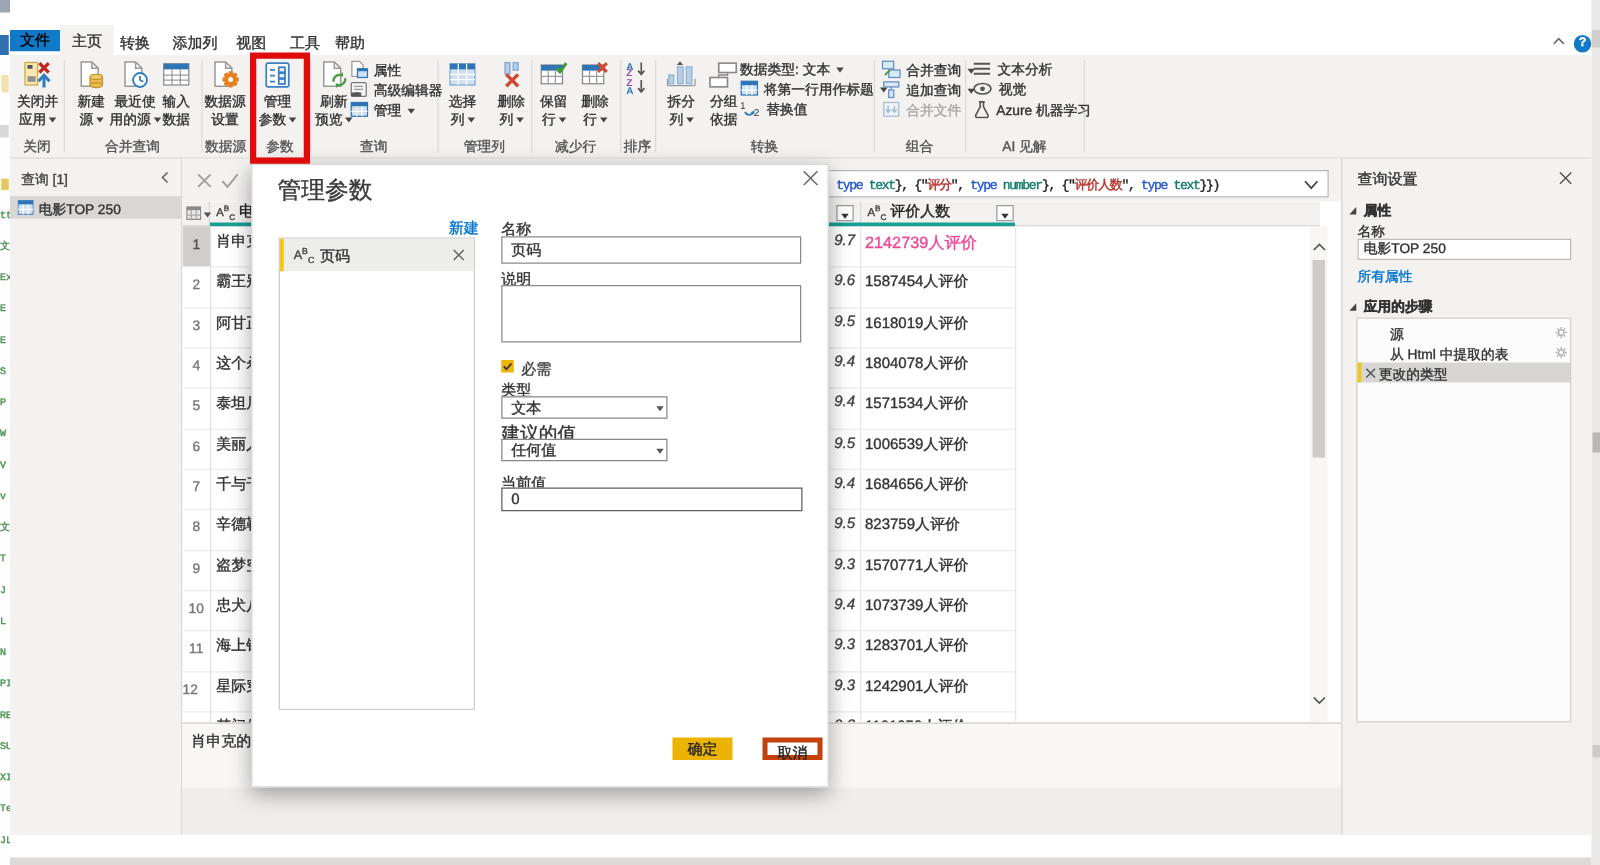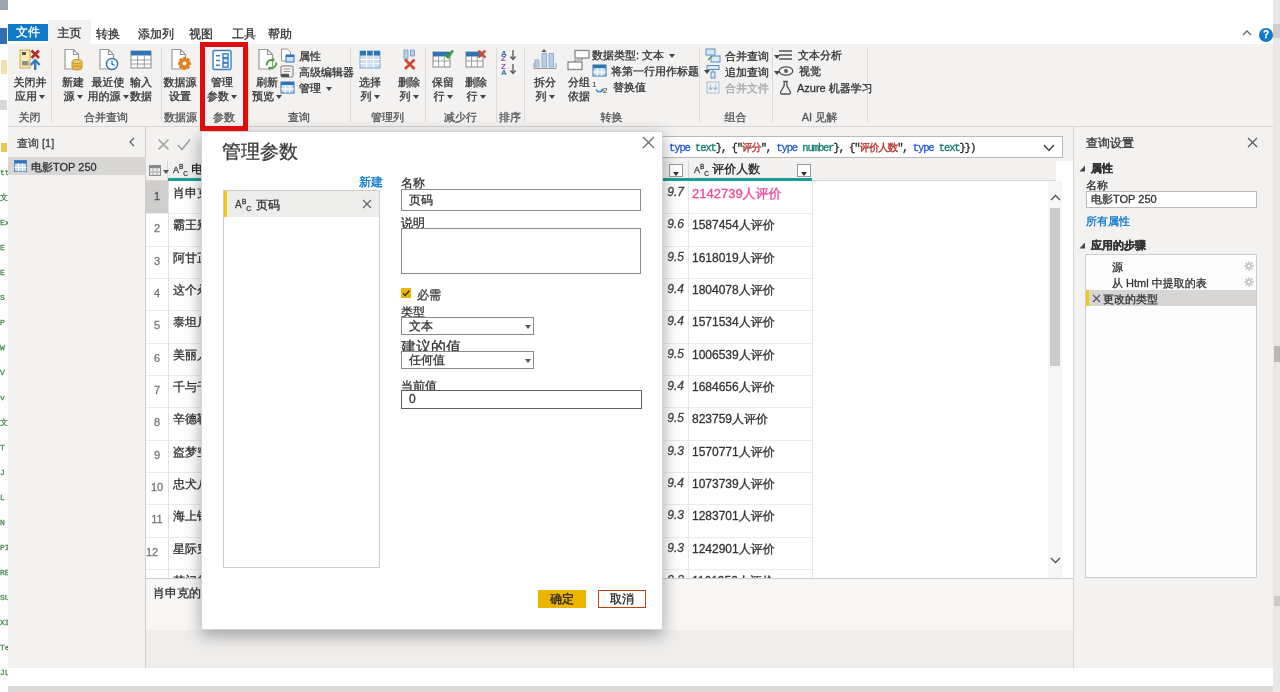--- a/index.html
+++ b/index.html
@@ -26,21 +26,21 @@
 <div class="ab" style="left:1273px;top:0;width:7px;height:692px;background:#e9e8e7">
  <div class="ab" style="left:0;top:24px;width:7px;height:14px;background:#cfcECD"></div>
  <div class="ab" style="left:1px;top:346px;width:6px;height:16px;background:#b9b8b7"></div>
  <div class="ab" style="left:1px;top:596px;width:6px;height:10px;background:#cccbca"></div>
 </div>
 
 <div class="ab" style="left:8px;top:0;width:1265px;height:692px;background:#fff">
 
 
  <div class="ab" style="left:0;top:20px;width:1265px;height:24px;background:#fff">
-  <div class="ab" style="left:0;top:4px;width:40px;height:17px;background:#1278c8;color:#ffffff;font-size:12px;text-align:center;line-height:17px">文件</div>
+  <div class="ab" style="left:0;top:4px;width:40px;height:17px;background:#1278c8;color:#000000;font-size:12px;text-align:center;line-height:17px">文件</div>
   <div class="ab" style="left:40px;top:0;width:43px;height:24px;background:#f3f2f1;font-size:12px;text-align:center;line-height:26px">主页</div>
   <div class="ab" style="left:88px;top:6px;font-size:12px">转换</div>
   <div class="ab" style="left:130px;top:6px;font-size:12px">添加列</div>
   <div class="ab" style="left:181px;top:6px;font-size:12px">视图</div>
   <div class="ab" style="left:224px;top:6px;font-size:12px">工具</div>
   <div class="ab" style="left:260px;top:6px;font-size:12px">帮助</div>
   <svg class="ab" style="left:1234px;top:10px" width="10" height="6">
         <path d="M1,5 L5,1 L9,5" stroke="#666" stroke-width="1.3" fill="none"></path>
       </svg>
   <div class="ab" style="left:1251px;top:8px;width:14px;height:14px;border-radius:7px;background:#1278c8;color:#fff;font-size:10px;font-weight:bold;text-align:center;line-height:14px">?</div>
@@ -491,16 +491,16 @@
       </svg>
     </div>
  <div class="ab" style="left:215px;top:155px;font-size:12px;color:#404040">必需</div>
  <div class="ab" style="left:199px;top:172px;font-size:12px;color:#333">类型</div>
  <div class="ab" style="left:199px;top:185px;width:133px;height:18px;background:#fff;border:1px solid #888;font-size:12px;line-height:16px;padding-left:7px">文本<div class="car ab" style="left:121px;top:7px;border-top-color:#555"></div></div>
  <div class="ab" style="left:199px;top:206px;font-size:15px;color:#333">建议的值</div>
  <div class="ab" style="left:199px;top:219px;width:133px;height:18px;background:#fff;border:1px solid #888;font-size:12px;line-height:16px;padding-left:7px">任何值<div class="car ab" style="left:121px;top:7px;border-top-color:#555"></div></div>
  <div class="ab" style="left:199px;top:246px;font-size:12px;color:#333">当前值</div>
  <div class="ab" style="left:199px;top:258px;width:241px;height:19px;background:#fff;border:1px solid #5f5f5f;font-size:12px;line-height:17px;padding-left:7px">0</div>
  <div class="ab" style="left:336px;top:458px;width:48px;height:18px;background:#ecb400;font-size:12px;text-align:center;line-height:18px;color:#262626">确定</div>
- <div class="ab" style="left:396px;top:458px;width:48px;height:18px;background:#fdfdfd;border:1px solid #c2410c;font-size:12px;text-align:center;line-height:16px;color:#262626">取消</div>
+ <div class="ab" style="left:408px;top:458px;width:48px;height:18px;background:#fdfdfd;border:4px solid #c2410c;font-size:12px;text-align:center;line-height:16px;color:#262626">取消</div>
 </div>
 
 <div class="ab" style="left:200px;top:42px;width:48px;height:89px;border:5px solid #e00b0b;z-index:60"></div>
 
 </body></html>

